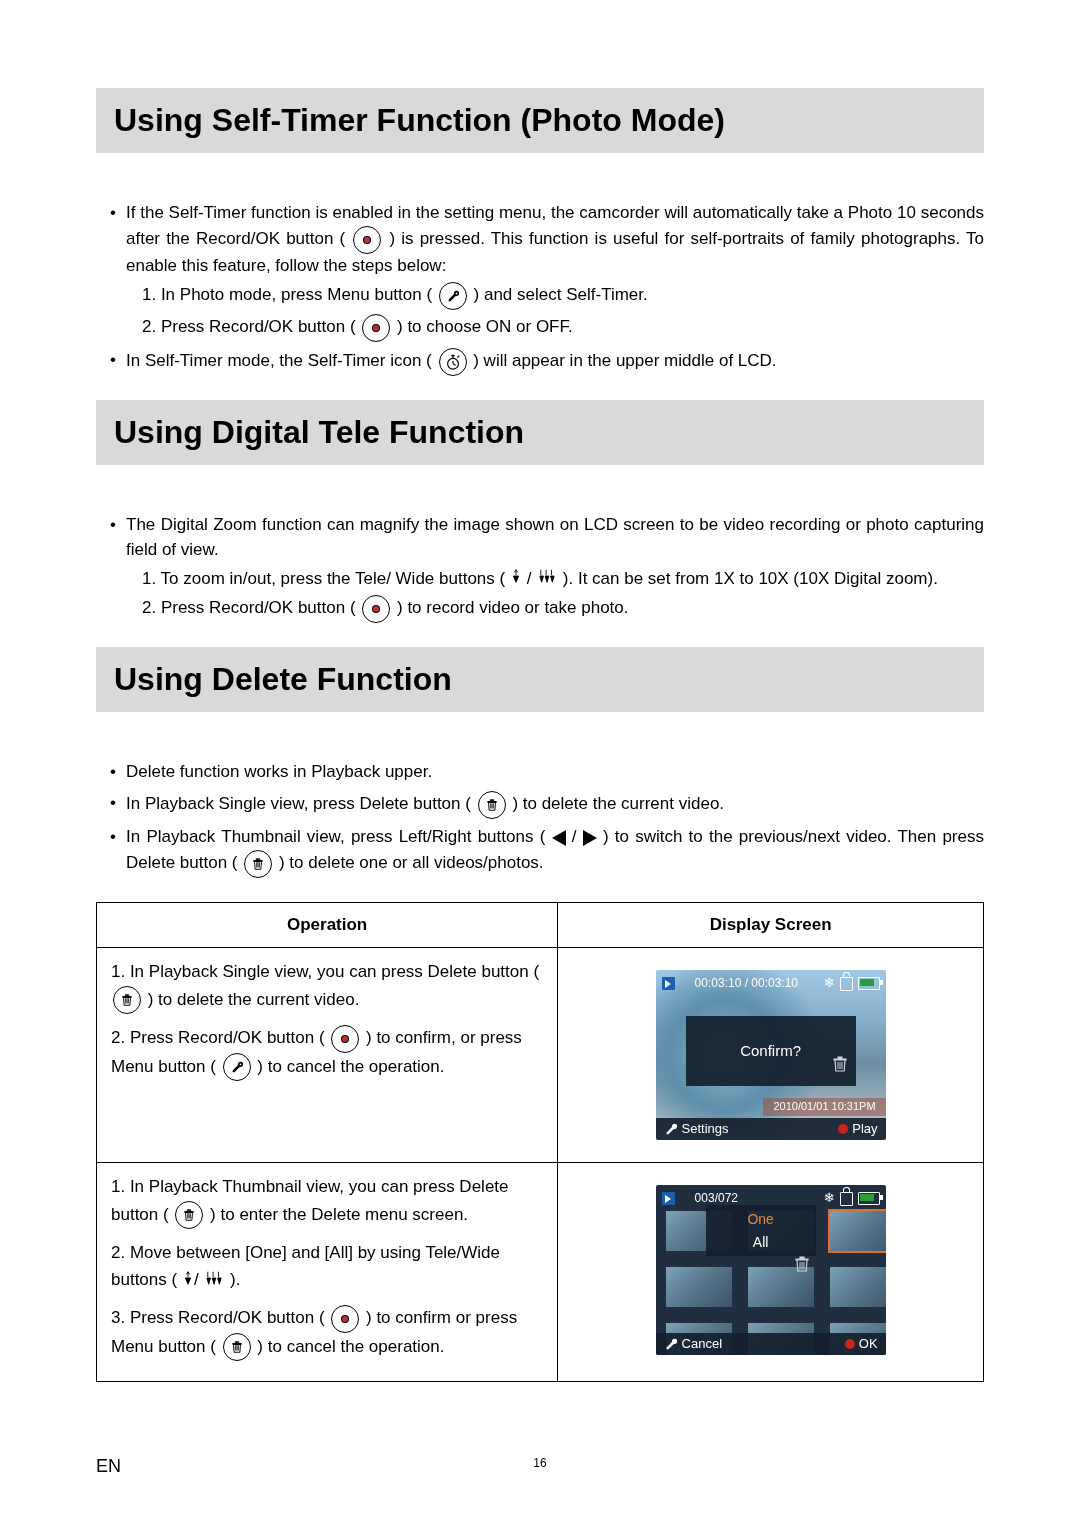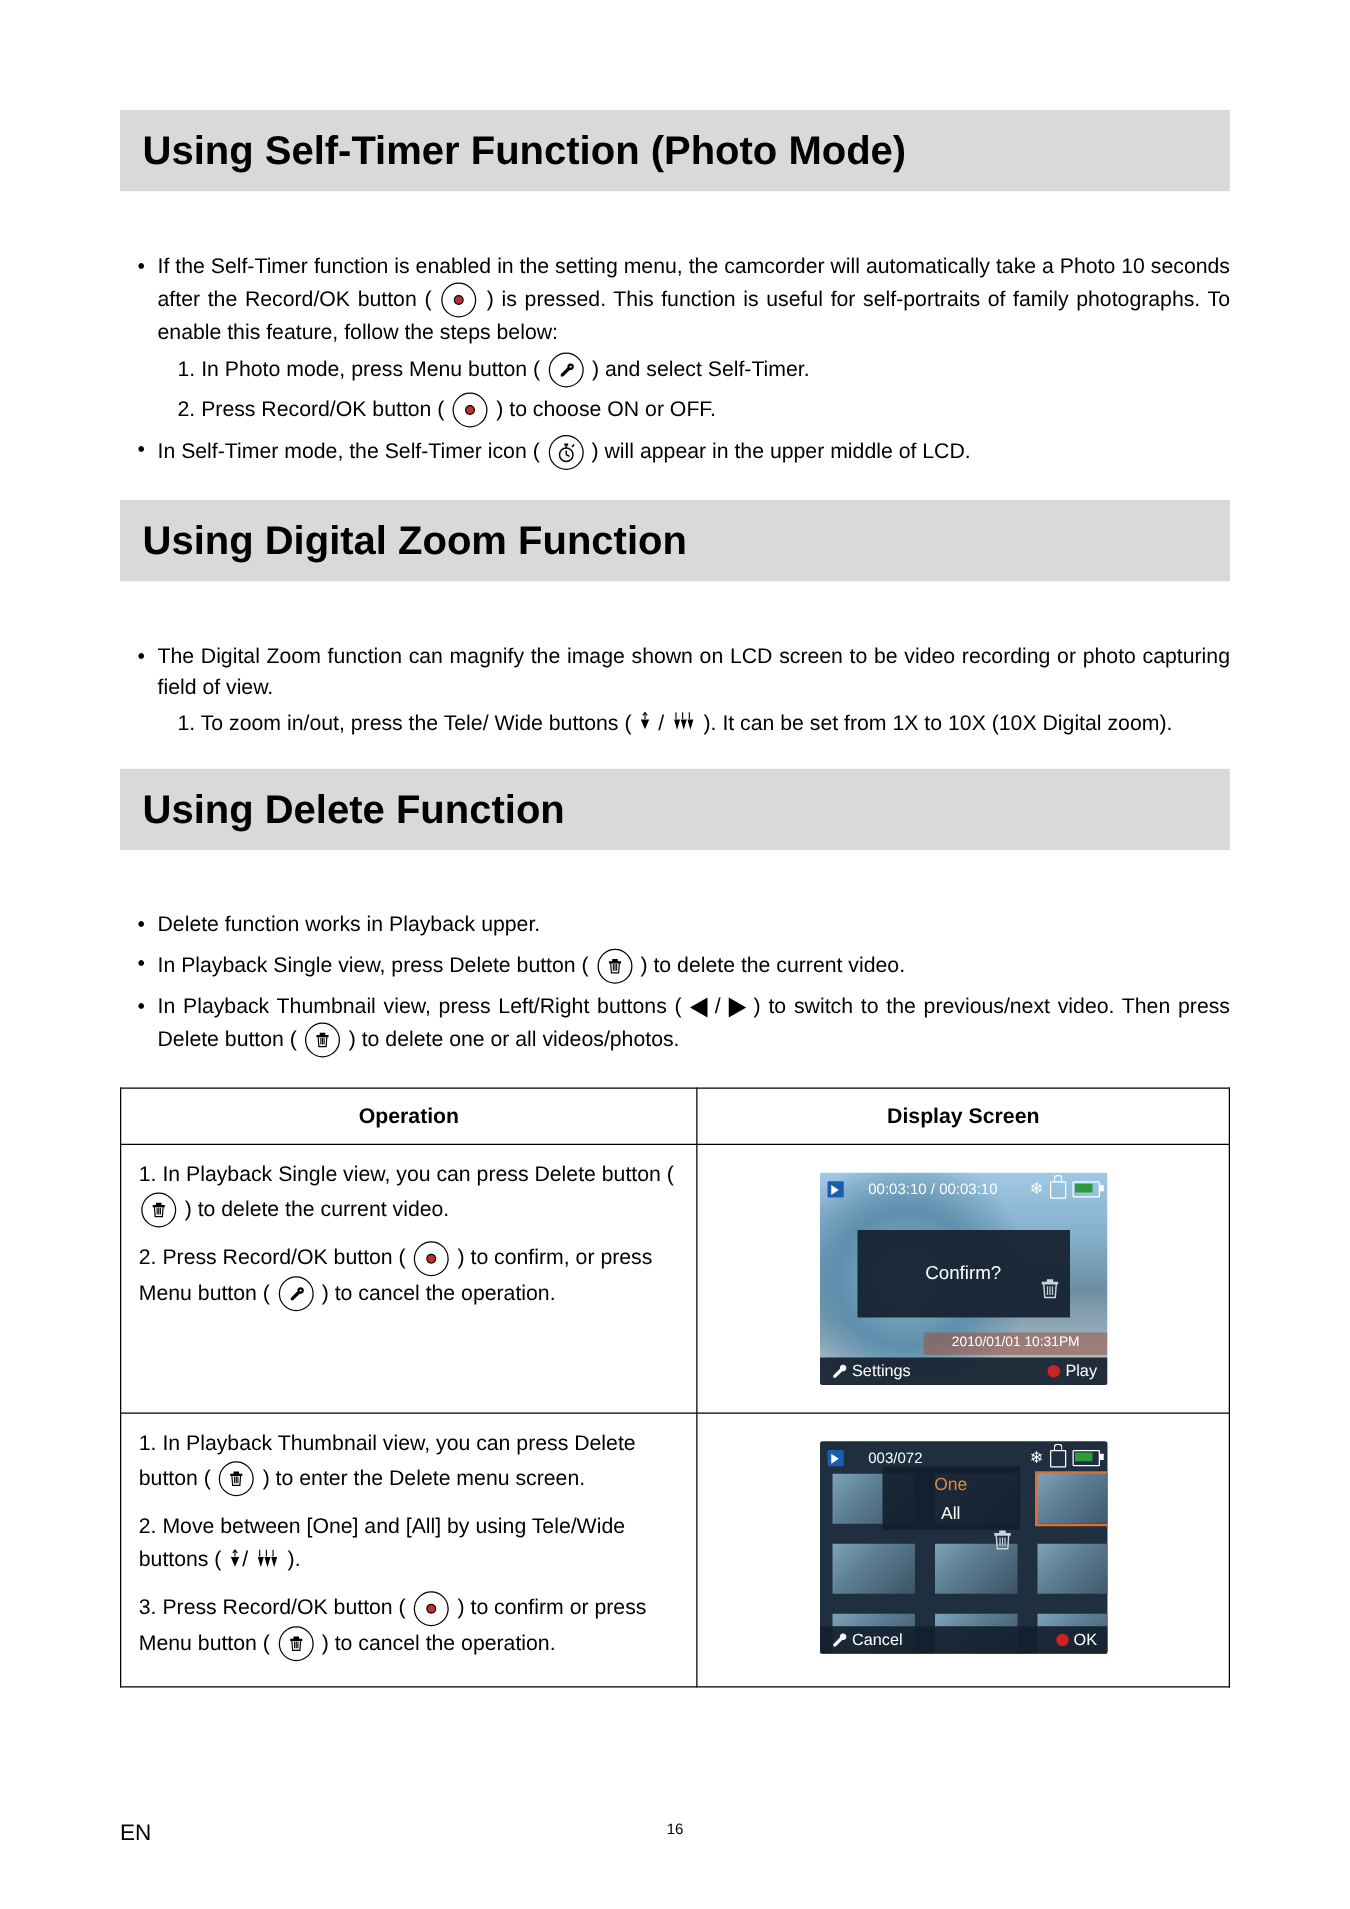--- a/index.html
+++ b/index.html
@@ -126,21 +126,21 @@
     background:rgba(20,32,46,.92);
     display:flex;flex-direction:column;align-items:center;justify-content:center;
     font-size:15px;
   }
   .confirm-box .trash{position:absolute;right:8px;bottom:8px}
   .trash svg{width:16px;height:18px}
   .lcd .date-strip{
     position:absolute;right:0;bottom:24px;
     background:rgba(155,80,60,.55);
     font-size:11px;
-    padding:1px 22px;
+    padding:1px 10px;
   }
   .lcd .bottombar{
     position:absolute;left:0;right:0;bottom:0;height:22px;
     background:rgba(20,32,46,.92);
     display:flex;justify-content:space-between;align-items:center;
     padding:0 8px;font-size:13px;
   }
   .bottombar .item{display:flex;align-items:center;gap:4px}
   .dot-red{width:10px;height:10px;border-radius:50%;background:#c22}
   .wrench{width:14px;height:14px}
@@ -215,40 +215,47 @@
             <line x1="10" y1="12" x2="10" y2="8.5" stroke="#000" stroke-width="1.3"></line>
             <line x1="10" y1="12" x2="13" y2="13.5" stroke="#000" stroke-width="1.3"></line>
             <line x1="15" y1="5" x2="17" y2="3" stroke="#000" stroke-width="1.3"></line>
           </svg>
         </span>
         <span> ) will appear in the upper middle of LCD.</span>
       </li>
     </ul>
   </div>
 
-  <h2 class="section-title">Using Digital Zoom Function</h2>
+  <h2 class="section-title">Using Digital Tele Function</h2>
   <div class="content">
     <ul class="bullets">
       <li>
         <span>The Digital Zoom function can magnify the image shown on LCD screen to be video recording or photo capturing field of view.</span>
         <ol class="steps">
           <li>
             <span>1. To zoom in/out, press the Tele/ Wide buttons ( </span>
             <span class="icon-inline">
               <svg viewBox="0 0 12 18" width="12" height="16">
                   <path d="M6 2l0 6M6 2l-2 3M6 2l2 3M3 9l3 7 3-7z" fill="#000" stroke="#000" stroke-width="1"></path>
                 </svg>
             </span>
             /
             <span class="icon-inline">
               <svg viewBox="0 0 24 18" width="22" height="16">
                   <path d="M4 9l2 7 2-7zM10 9l2 7 2-7zM16 9l2 7 2-7zM5 2v6M11 2v6M17 2v6" fill="#000" stroke="#000" stroke-width="1"></path>
                 </svg>
             </span>
             <span> ). It can be set from 1X to 10X (10X Digital zoom).</span>
+          </li>
+          <li>
+            <span>2. Press Record/OK button ( </span>
+            <span class="icon-circle">
+                <span class="center-dot"></span>
+              </span>
+            <span> ) to record video or take photo.</span>
           </li>
         </ol>
       </li>
     </ul>
   </div>
 
   <h2 class="section-title">Using Delete Function</h2>
   <div class="content">
     <ul class="bullets">
       <li>Delete function works in Playback upper.</li>

